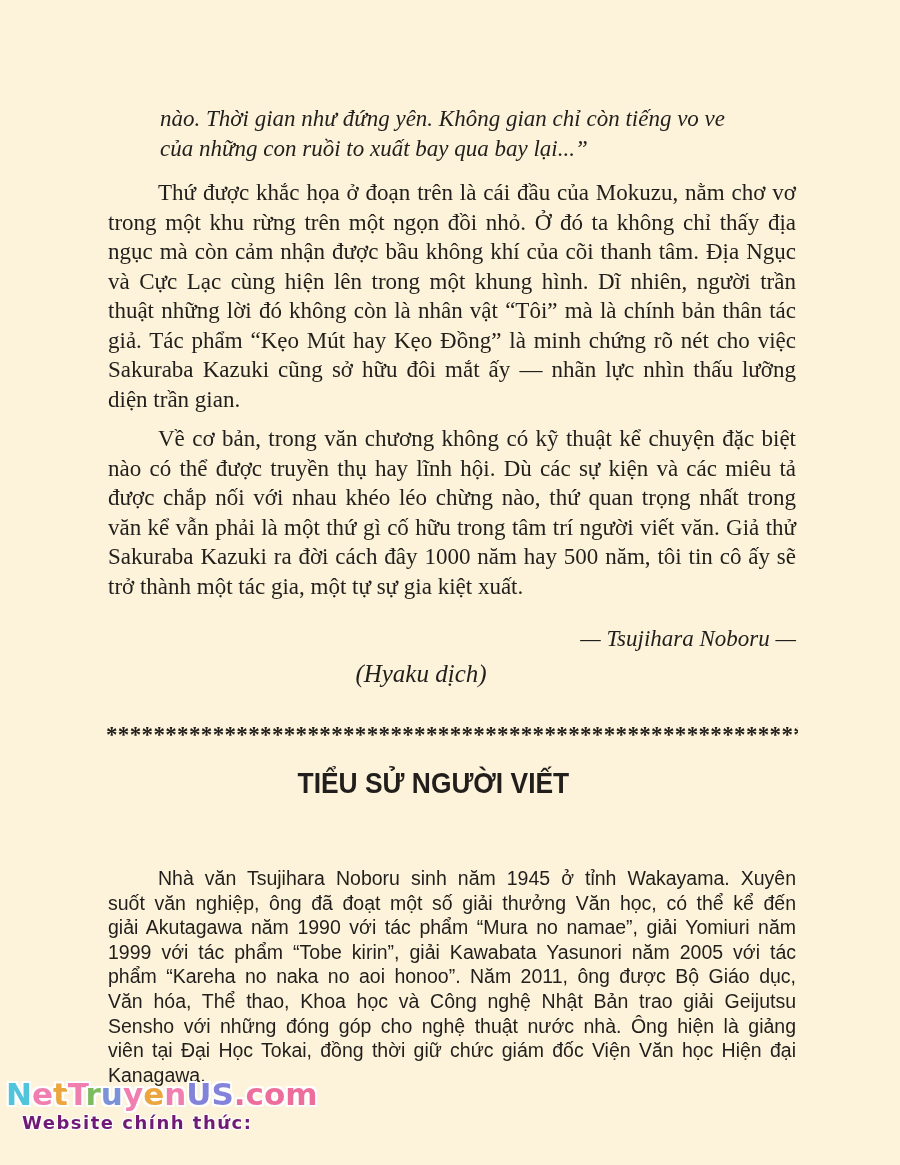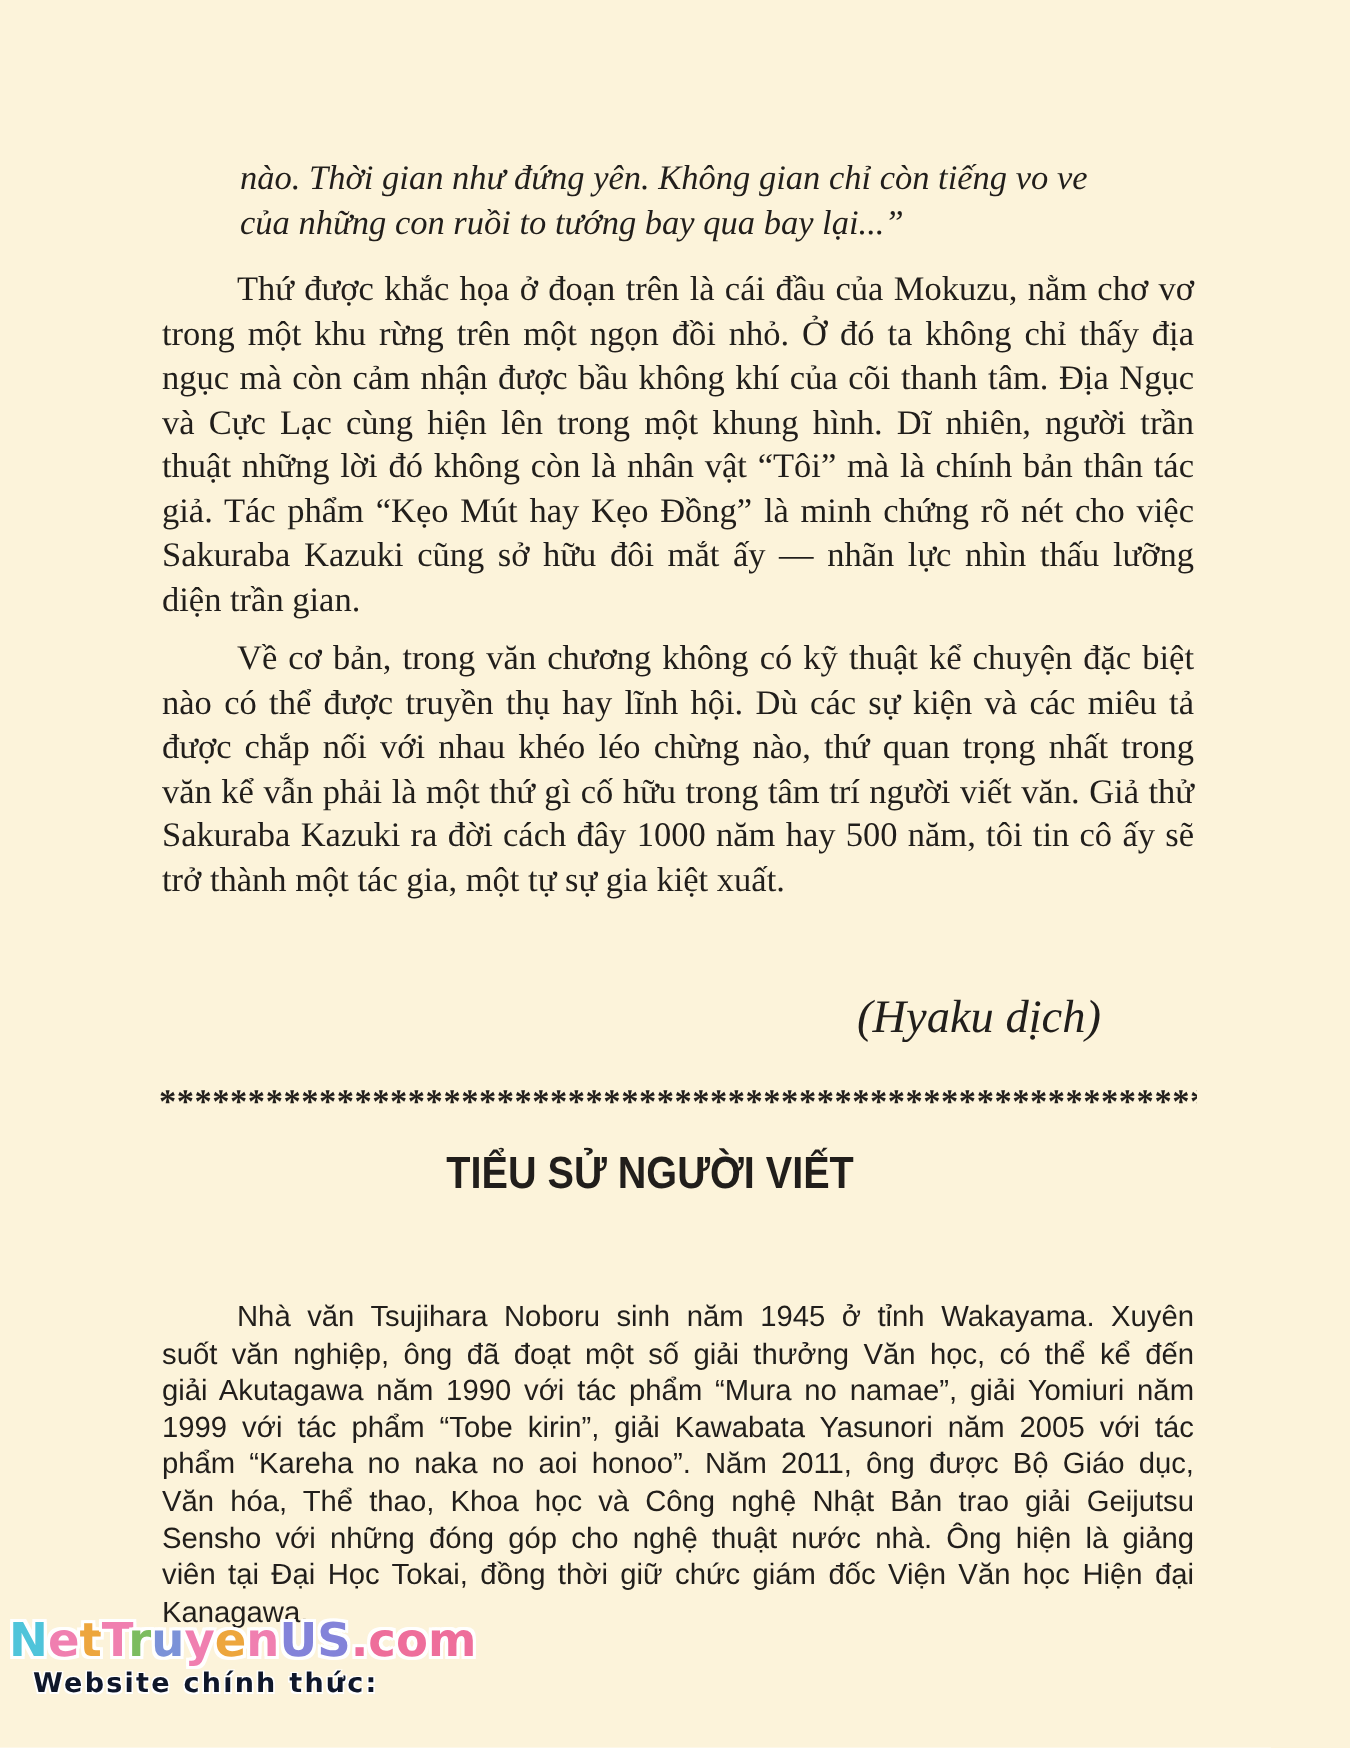--- a/index.html
+++ b/index.html
@@ -22,21 +22,21 @@
     text-align:justify; text-indent:50px;
   }
   .p1{top:178px;}
   .p2{top:424px;}
   .signature{
     position:absolute; top:626px; left:108px; width:688px;
     text-align:right; font-style:italic; font-size:23px;
   }
   .translator{
     position:absolute; top:660px; left:108px; width:688px;
-    text-align:right; font-style:italic; font-size:31px;
+    text-align:center; font-style:italic; font-size:25px;
     padding-right:62px; box-sizing:border-box;
   }
   .stars{
     position:absolute; top:722px; left:106px; width:692px;
     font-size:23px; font-weight:bold; letter-spacing:0.35px;
     white-space:nowrap; overflow:hidden;
   }
   .heading{
     position:absolute; top:766px; left:0; width:866px;
     text-align:center;
@@ -67,35 +67,36 @@
     font-weight:bold; font-size:31px; white-space:nowrap;
     text-shadow:-2px -2px 0 #fff,2px -2px 0 #fff,-2px 2px 0 #fff,2px 2px 0 #fff,
                  0 -2px 0 #fff,0 2px 0 #fff,-2px 0 0 #fff,2px 0 0 #fff;
   }
 </style>
 </head>
 <body>
 
 <div class="page" style="background: rgb(252, 243, 218); color: rgb(33, 30, 27);">
 
-  <div class="quote">nào. Thời gian như đứng yên. Không gian chỉ còn tiếng vo ve của những con ruồi to tướng bay qua bay lại...”</div>
+  <div class="quote">nào. Thời gian như đứng yên. Không gian chỉ còn tiếng vo ve của những con ruồi to xuất bay qua bay lại...”</div>
 
   <div class="body-par p1">Thứ được khắc họa ở đoạn trên là cái đầu của Mokuzu, nằm chơ vơ trong một khu rừng trên một ngọn đồi nhỏ. Ở đó ta không chỉ thấy địa ngục mà còn cảm nhận được bầu không khí của cõi thanh tâm. Địa Ngục và Cực Lạc cùng hiện lên trong một khung hình. Dĩ nhiên, người trần thuật những lời đó không còn là nhân vật “Tôi” mà là chính bản thân tác giả. Tác phẩm “Kẹo Mút hay Kẹo Đồng” là minh chứng rõ nét cho việc Sakuraba Kazuki cũng sở hữu đôi mắt ấy — nhãn lực nhìn thấu lưỡng diện trần gian.</div>
 
   <div class="body-par p2">Về cơ bản, trong văn chương không có kỹ thuật kể chuyện đặc biệt nào có thể được truyền thụ hay lĩnh hội. Dù các sự kiện và các miêu tả được chắp nối với nhau khéo léo chừng nào, thứ quan trọng nhất trong văn kể vẫn phải là một thứ gì cố hữu trong tâm trí người viết văn. Giả thử Sakuraba Kazuki ra đời cách đây 1000 năm hay 500 năm, tôi tin cô ấy sẽ trở thành một tác gia, một tự sự gia kiệt xuất.</div>
 
+  <div class="signature">— Tsujihara Noboru —</div>
 
   <div class="translator">(Hyaku dịch)</div>
 
   <div class="stars">************************************************************</div>
 
   <div class="heading">
     <span class="squeeze">TIỂU SỬ NGƯỜI VIẾT</span>
   </div>
 
   <div class="bio">Nhà văn Tsujihara Noboru sinh năm 1945 ở tỉnh Wakayama. Xuyên suốt văn nghiệp, ông đã đoạt một số giải thưởng Văn học, có thể kể đến giải Akutagawa năm 1990 với tác phẩm “Mura no namae”, giải Yomiuri năm 1999 với tác phẩm “Tobe kirin”, giải Kawabata Yasunori năm 2005 với tác phẩm “Kareha no naka no aoi honoo”. Năm 2011, ông được Bộ Giáo dục, Văn hóa, Thể thao, Khoa học và Công nghệ Nhật Bản trao giải Geijutsu Sensho với những đóng góp cho nghệ thuật nước nhà. Ông hiện là giảng viên tại Đại Học Tokai, đồng thời giữ chức giám đốc Viện Văn học Hiện đại Kanagawa.</div>
 
 
-  <div class="footer-label" style="color: #0f172a;">Website chính thức:</div>
+  <div class="footer-label" style="color: #701a75;">Website chính thức:</div>
 
   <div class="footer-logo"><span style="color: rgb(79, 196, 218);">N</span><span style="color: rgb(240, 127, 176);">e</span><span style="color: rgb(237, 166, 61);">t</span><span style="color: rgb(240, 127, 176);">T</span><span style="color: rgb(124, 188, 95);">r</span><span style="color: rgb(123, 146, 216);">u</span><span style="color: rgb(240, 127, 176);">y</span><span style="color: rgb(237, 166, 61);">e</span><span style="color: rgb(240, 127, 176);">n</span><span style="color: rgb(131, 131, 217);">U</span><span style="color: rgb(131, 131, 217);">S</span><span style="color: rgb(238, 110, 155);">.</span><span style="color: rgb(238, 110, 155);">c</span><span style="color: rgb(238, 110, 155);">o</span><span style="color: rgb(238, 110, 155);">m</span></div>
 
 </div>
 
 </body></html>

